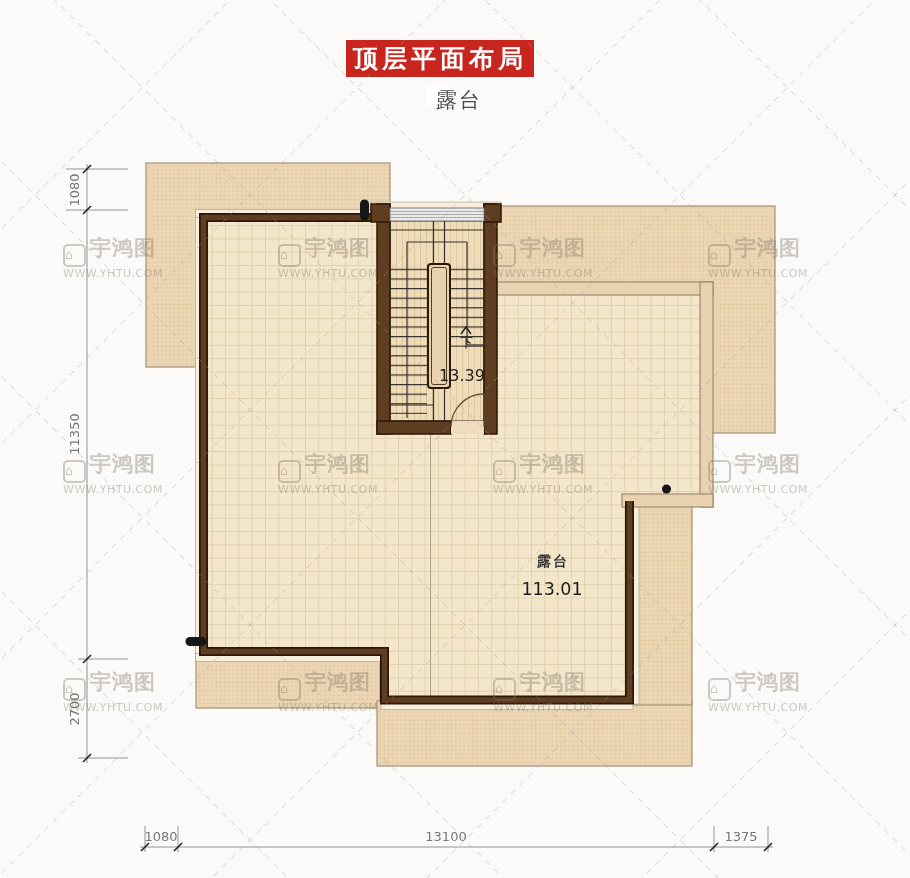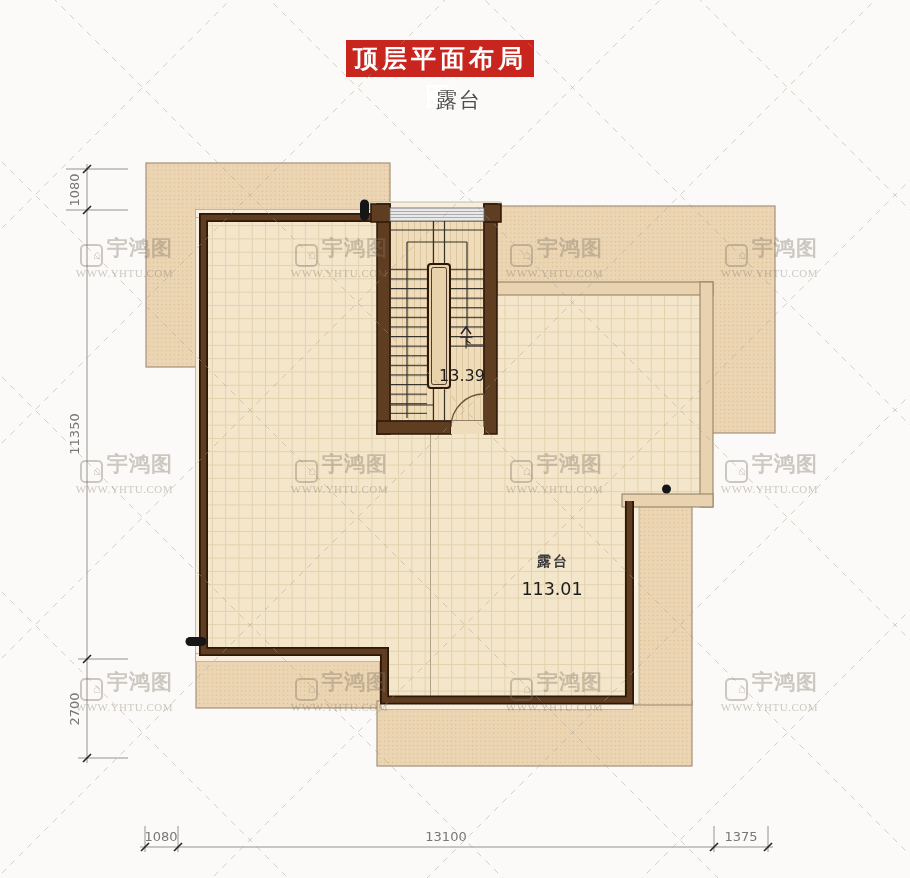--- a/index.html
+++ b/index.html
@@ -15,21 +15,21 @@
     font-weight:bold;font-size:25px;letter-spacing:4px;
     text-align:center;line-height:38px;
   }
   .subtitle{
     position:absolute;left:346px;top:86px;width:226px;
     text-align:center;font-size:21px;color:#4d4d4d;letter-spacing:2px;
   }
   .plan-svg{position:absolute;left:0;top:0;}
   .wm{
     position:absolute;width:110px;color:rgba(128,117,103,.38);
-    text-align:right;pointer-events:none;z-index:5;font-family:Liberation Serif, serif;
+    text-align:left;pointer-events:none;z-index:5;
   }
   .wm-logo{
     display:inline-block;width:19px;height:19px;border:2.5px solid currentColor;
     border-radius:5px;font-size:13px;line-height:18px;vertical-align:-4px;margin-right:4px;
   }
   .wm-brand{font-size:21px;font-weight:bold;letter-spacing:1px;}
   .wm-url{font-size:11px;letter-spacing:.5px;margin-top:0px;}
 </style>
 </head>
 <body>

